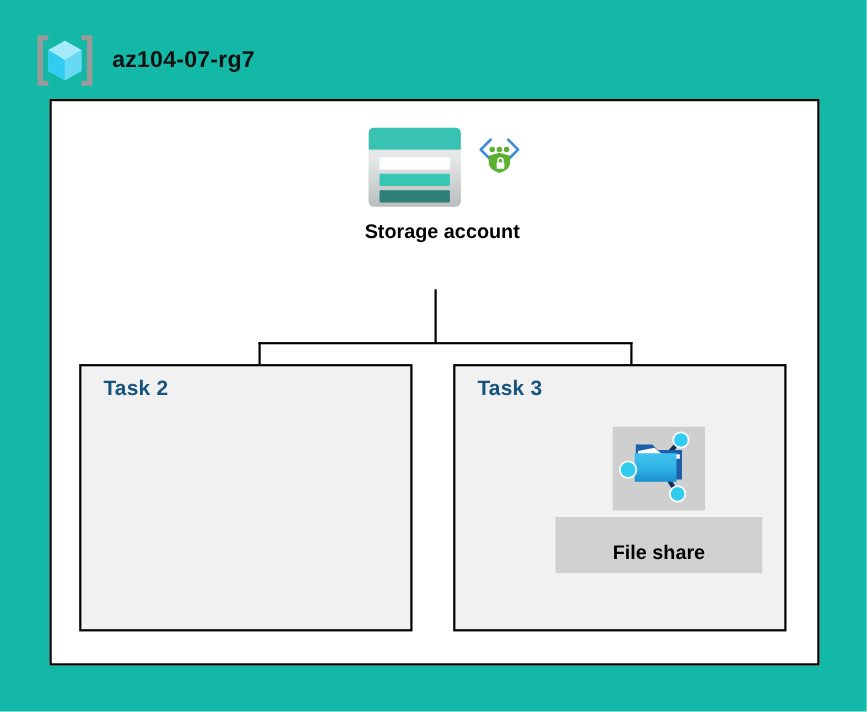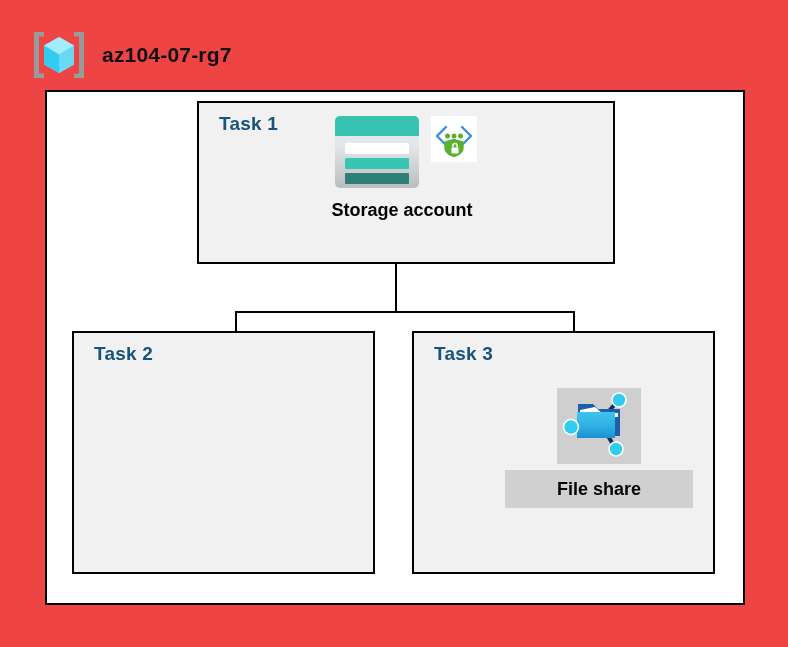--- a/index.html
+++ b/index.html
@@ -9,21 +9,21 @@
     background: #ffffff;
   }
   body {
     font-family: "Liberation Sans", sans-serif;
     -webkit-font-smoothing: antialiased;
   }
   #canvas {
     position: relative;
     width: 788px;
     height: 647px;
-    background: #ef4444;
+    background: #14b8a6;
     overflow: hidden;
   }
 
   
   .rg-header {
     position: absolute;
     left: 30px;
     top: 26px;
     width: 400px;
     height: 58px;
@@ -87,21 +87,21 @@
   }
   .node-caption {
     font-size: 18px;
     font-weight: bold;
     color: #000000;
     white-space: nowrap;
     text-align: center;
   }
   .caption-highlight {
     background: #d0d0d0;
-    padding: 9px 52px 8px 52px;
+    padding: 22px 52px 8px 52px;
   }
 
   
   .line-v, .line-h {
     position: absolute;
     background: #000000;
   }
   .line-v { width: 2px; }
   .line-h { height: 2px; }
 
@@ -231,23 +231,20 @@
   <div class="rg-box"></div>
 
   <div class="line-v" style="left:395px; top:263px; height:49px;"></div>
 
   <div class="line-h" style="left:235px; top:311px; width:340px;"></div>
 
   <div class="line-v" style="left:235px; top:311px; height:81px;"></div>
 
   <div class="line-v" style="left:573px; top:311px; height:78px;"></div>
 
-  <div class="task-box" id="task1-box">
-    <div class="task-label">Task 1</div>
-  </div>
 
   <div class="node" style="left:296px; top:116px; width:220px;">
     <div class="stack-row">
 
       <div class="icon-storage">
         <div class="st-body">
           <div class="st-head"></div>
           <div class="st-bar b1"></div>
           <div class="st-bar b2"></div>
           <div class="st-bar b3"></div>

